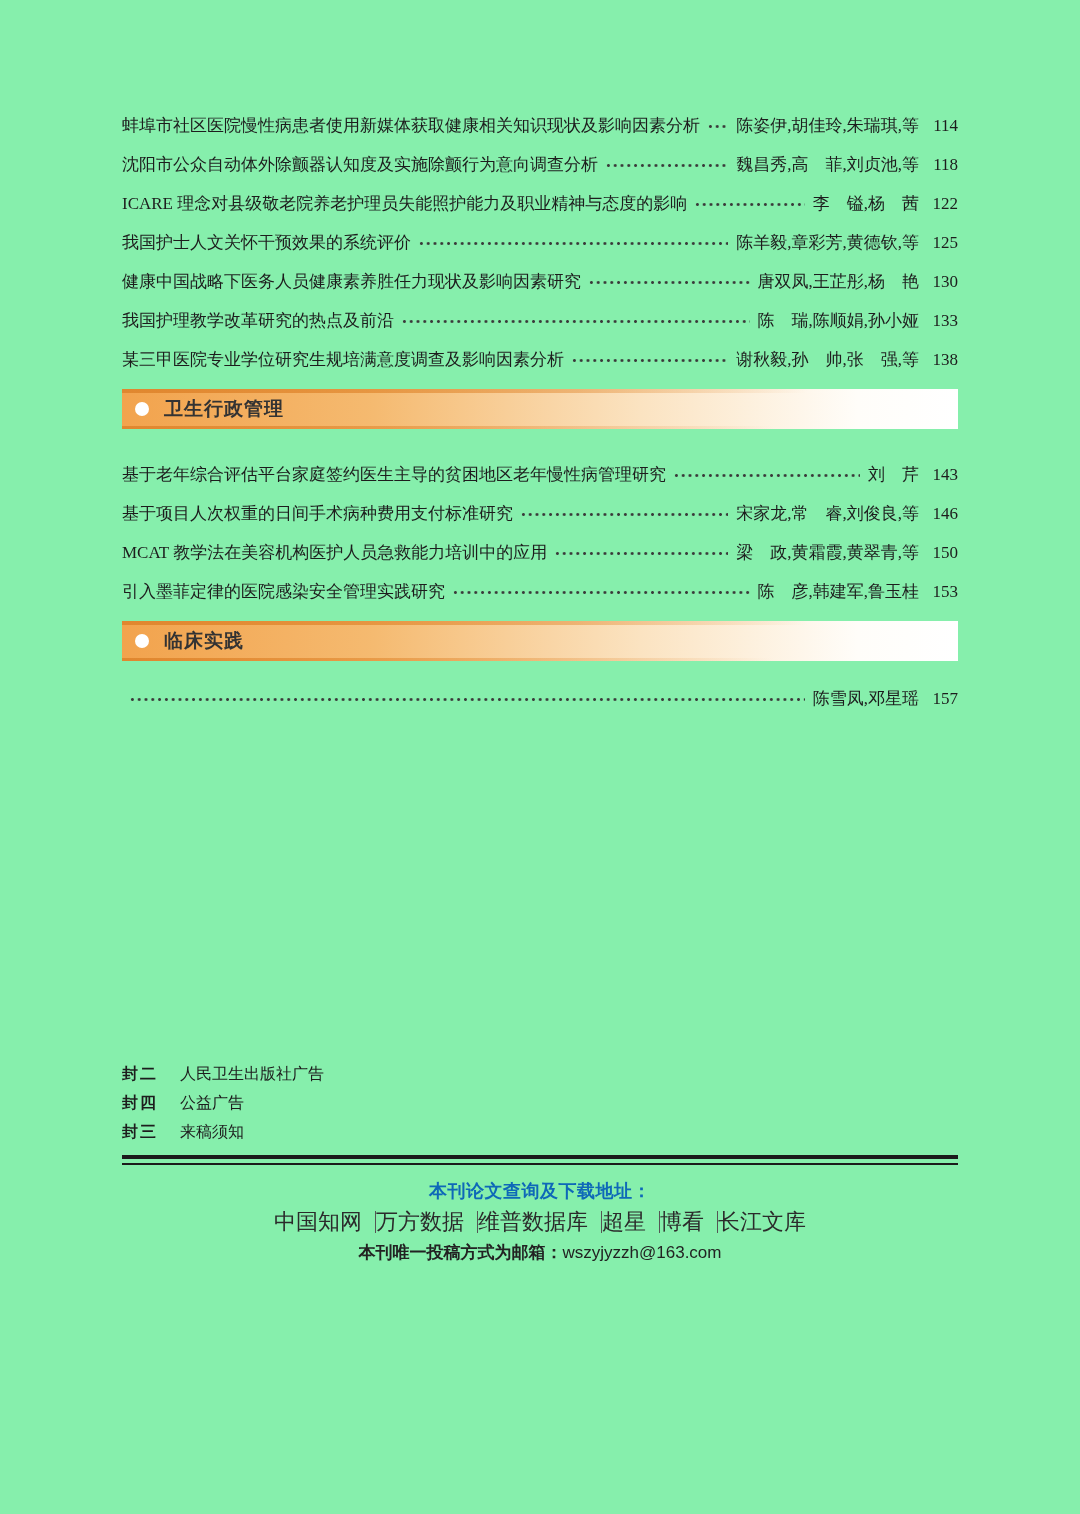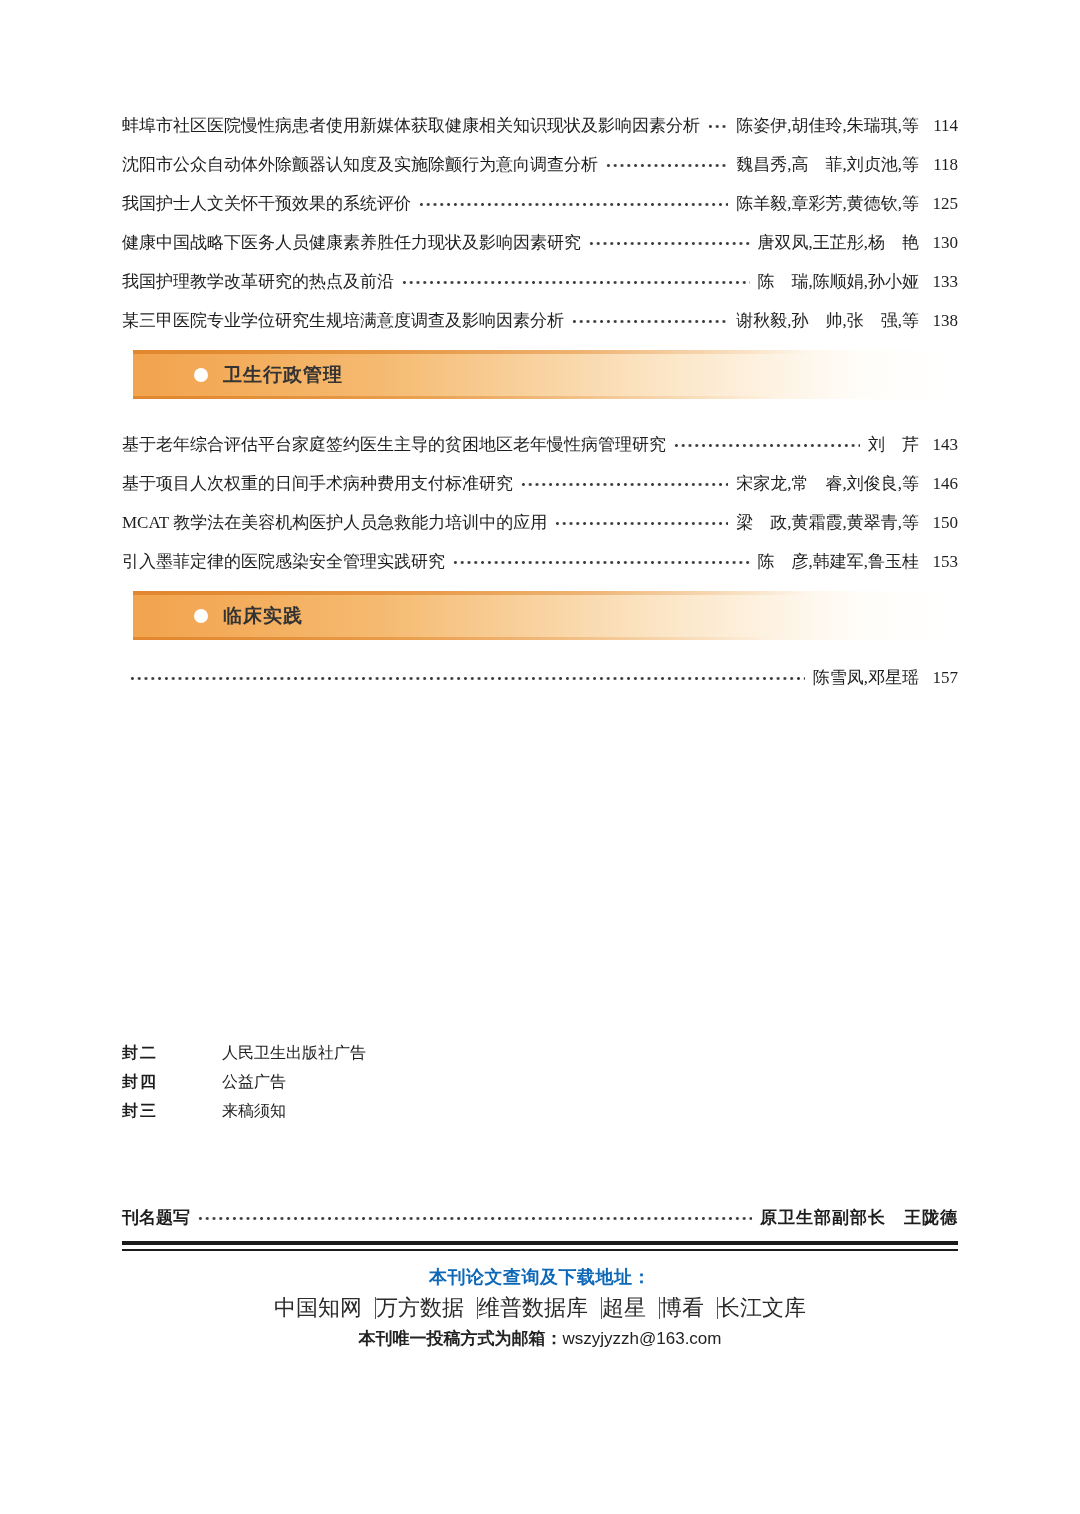--- a/index.html
+++ b/index.html
@@ -1,54 +1,54 @@
 <!DOCTYPE html>
 <html style="--band-orange: #f2a34d; --band-edge: #e0872f; --link-blue: #0e68b8; --rule-black: #1b1b1b; --text: #1d1d1d;"><head>
 <meta charset="utf-8">
 <style>
   html,body{margin:0;padding:0;background:#e9e9e9;}
   .page{
-    width:1080px;height:1514px;background:#ffffff;margin:0 auto;
+    width:1080px;height:1514px;background:#86efac;margin:0 auto;
     box-sizing:border-box;padding:116px 122px 0 122px;position:relative;
     font-family:"Liberation Serif",serif;color:var(--text,#1d1d1d);
   }
   
   .toc-row{
     display:flex;align-items:baseline;white-space:nowrap;
     font-size:17px;line-height:20px;margin-bottom:19px;
   }
   .toc-row .t{flex:0 0 auto;}
   .leader{
     flex:1 1 auto;min-width:18px;align-self:center;height:1em;
     margin:0 8px 0 7px;
     background-image:radial-gradient(circle,#3a3a3a 1.15px,rgba(0,0,0,0) 1.7px);
     background-size:6.8px 100%;background-repeat:repeat-x;background-position:0 55%;
   }
   .toc-row .a{flex:0 0 auto;}
   .toc-row .p{flex:0 0 auto;margin-left:9px;min-width:30px;text-align:right;}
   
   .band{
-    position:relative;height:49px;margin:15px 0 36px 11px;
+    position:relative;height:40px;margin:15px 0 36px 0;
     background:linear-gradient(90deg,var(--band-orange,#f2a34d) 0%,#f5ba70 30%,#fbe3c1 62%,#fffdf9 88%,#ffffff 100%);
-    display:flex;align-items:center;padding-left:48px;
+    display:flex;align-items:center;
   }
   .band::before{
     content:"";position:absolute;left:0;right:0;top:0;height:4px;
     background:linear-gradient(90deg,var(--band-edge,#e0872f) 0%,rgba(224,135,47,.45) 55%,rgba(224,135,47,0) 82%);
   }
   .band::after{
     content:"";position:absolute;left:0;right:0;bottom:0;height:3px;
     background:linear-gradient(90deg,var(--band-edge,#e0872f) 0%,rgba(224,135,47,.35) 50%,rgba(224,135,47,0) 78%);
   }
   .band .bullet{width:14px;height:14px;border-radius:50%;background:#fff;margin:0 15px 0 13px;flex:0 0 auto;}
   .band .band-title{font-size:19px;font-weight:bold;color:#333;letter-spacing:1px;}
   .band2{margin-top:16px;margin-bottom:28px;font-family:Liberation Mono, monospace;}
   
   .covers{margin-top:355px;font-size:16px;}
-  .cover-row{display:flex;line-height:20px;margin-bottom:9px;gap:42px;}
+  .cover-row{display:flex;line-height:20px;margin-bottom:9px;}
   .cover-label{font-family:"Liberation Sans",sans-serif;font-weight:bold;width:58px;letter-spacing:2px;flex:0 0 auto;}
   .cover-text{flex:0 0 auto;}
   
   .inscription{
     display:flex;align-items:baseline;white-space:nowrap;margin-top:87px;
     font-family:"Liberation Sans",sans-serif;font-weight:bold;font-size:17px;line-height:20px;
   }
   .inscription .credit{flex:0 0 auto;letter-spacing:1px;}
   
   .double-rule{
@@ -79,20 +79,26 @@
         <span class="p">114</span>
       </div>
 
       <div class="toc-row">
         <span class="t">沈阳市公众自动体外除颤器认知度及实施除颤行为意向调查分析</span>
         <span class="leader"></span>
         <span class="a">魏昌秀,高　菲,刘贞池,等</span>
         <span class="p">118</span>
       </div>
 
+      <div class="toc-row">
+        <span class="t">ICARE 理念对县级敬老院养老护理员失能照护能力及职业精神与态度的影响</span>
+        <span class="leader"></span>
+        <span class="a">李　镒,杨　茜</span>
+        <span class="p">122</span>
+      </div>
 
       <div class="toc-row">
         <span class="t">我国护士人文关怀干预效果的系统评价</span>
         <span class="leader"></span>
         <span class="a">陈羊毅,章彩芳,黄德钦,等</span>
         <span class="p">125</span>
       </div>
 
       <div class="toc-row">
         <span class="t">健康中国战略下医务人员健康素养胜任力现状及影响因素研究</span>
@@ -175,25 +181,20 @@
         <span class="cover-label">封四</span>
         <span class="cover-text">公益广告</span>
       </div>
 
       <div class="cover-row">
         <span class="cover-label">封三</span>
         <span class="cover-text">来稿须知</span>
       </div>
     </div>
 
-  <div class="inscription">
-    <span>刊名题写</span>
-    <span class="leader"></span>
-    <span class="credit">原卫生部副部长　王陇德</span>
-  </div>
 
   <div class="double-rule"></div>
 
   <div class="footer">
     <div class="footer-heading">本刊论文查询及下载地址：</div>
     <div class="db-row">
 
         <span class="db-item">中国知网</span>
 
         <span class="db-item">万方数据</span>

